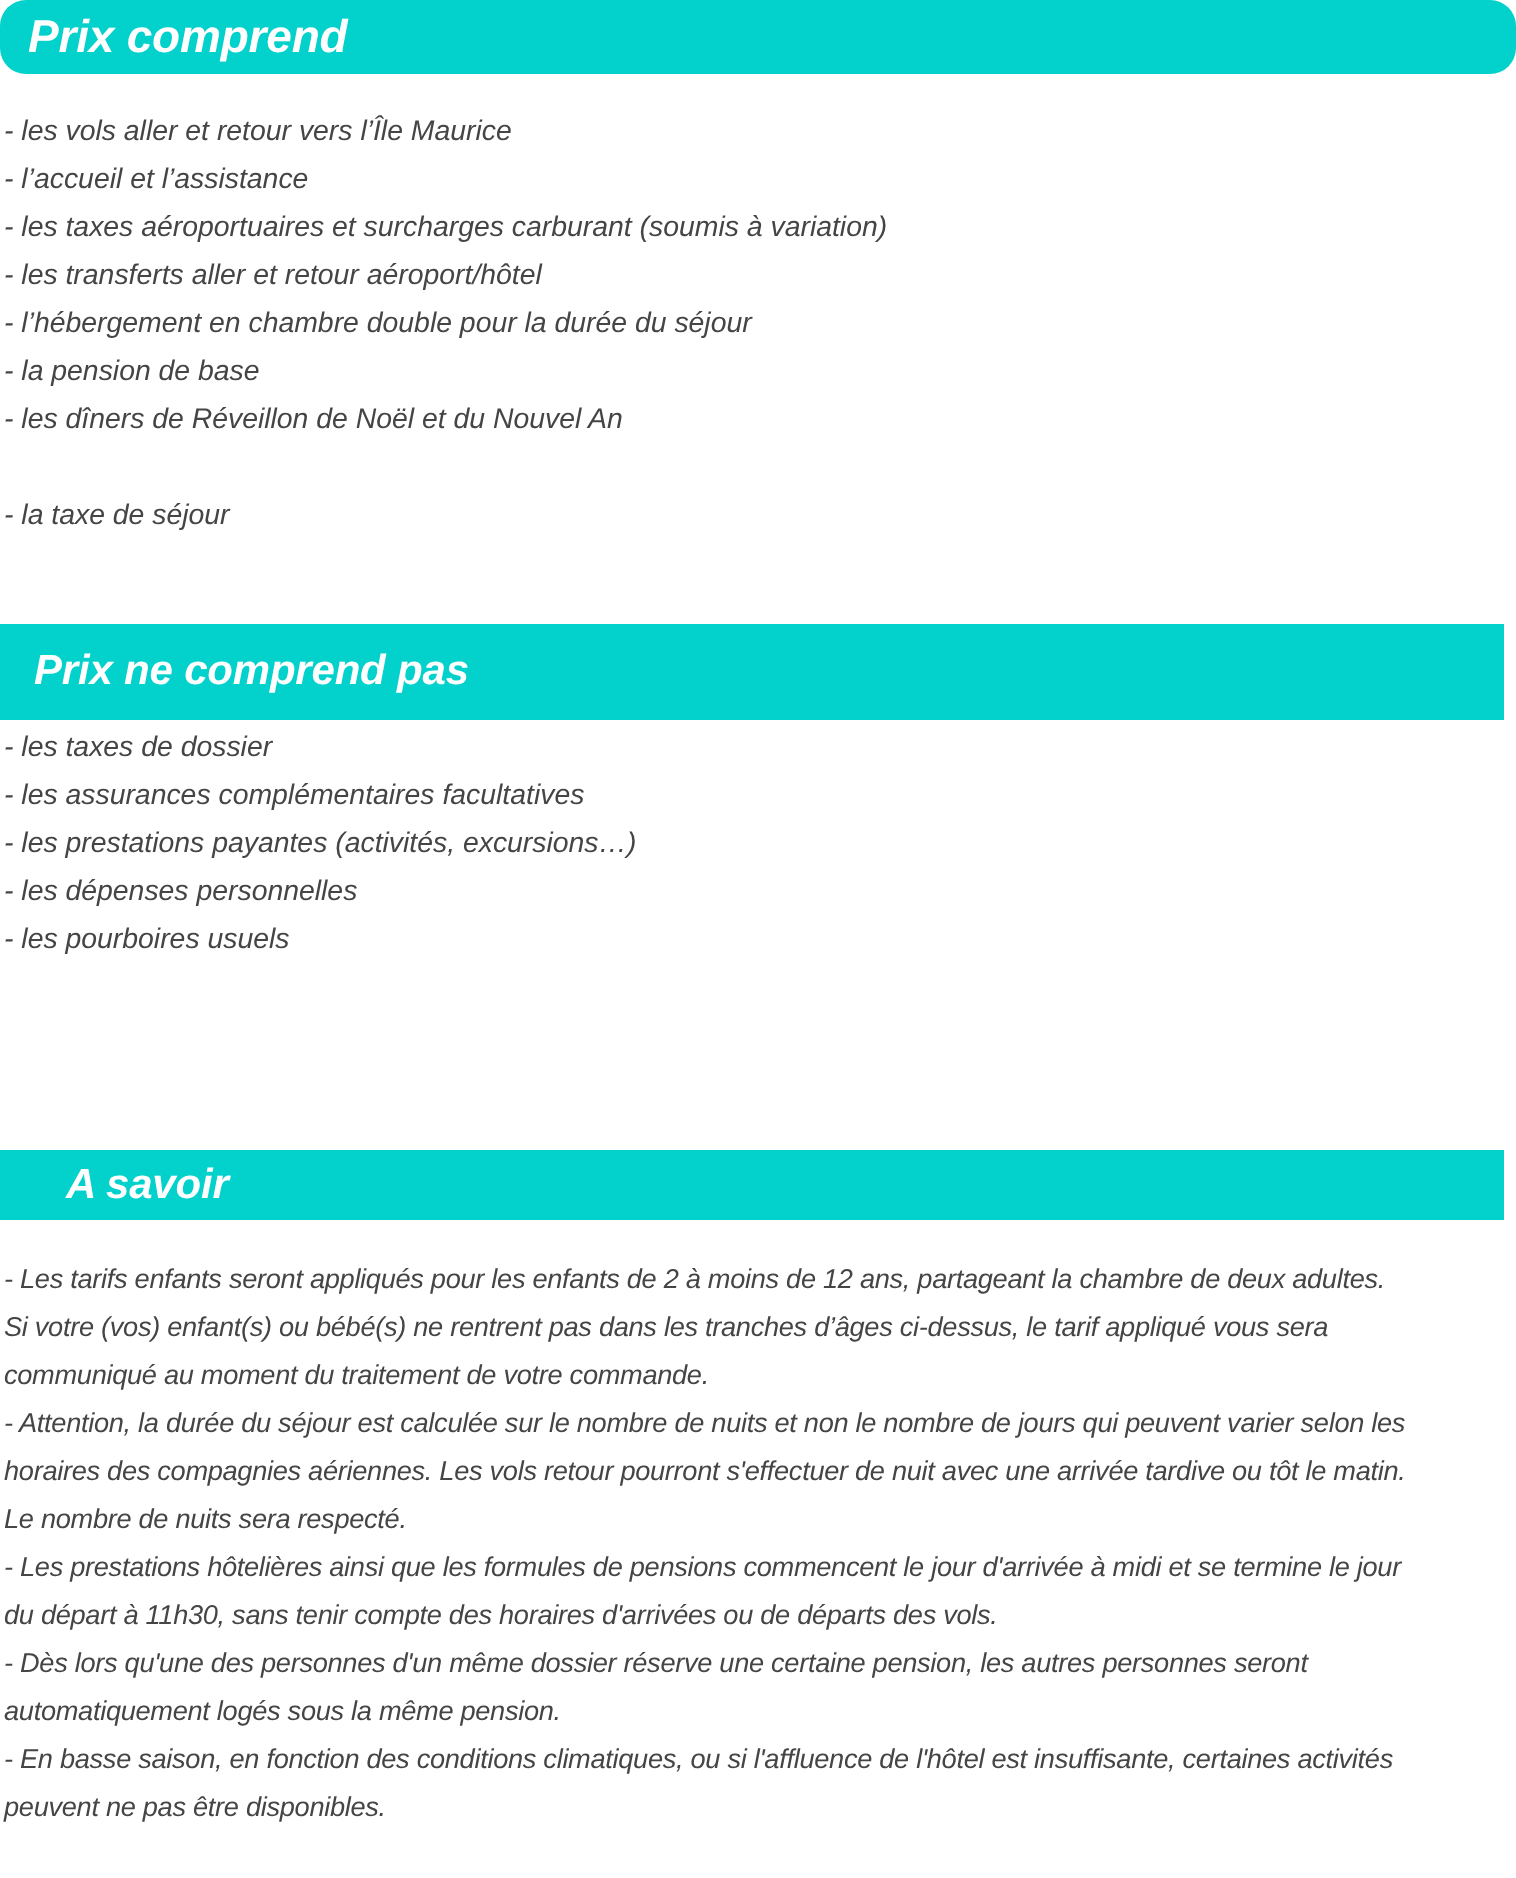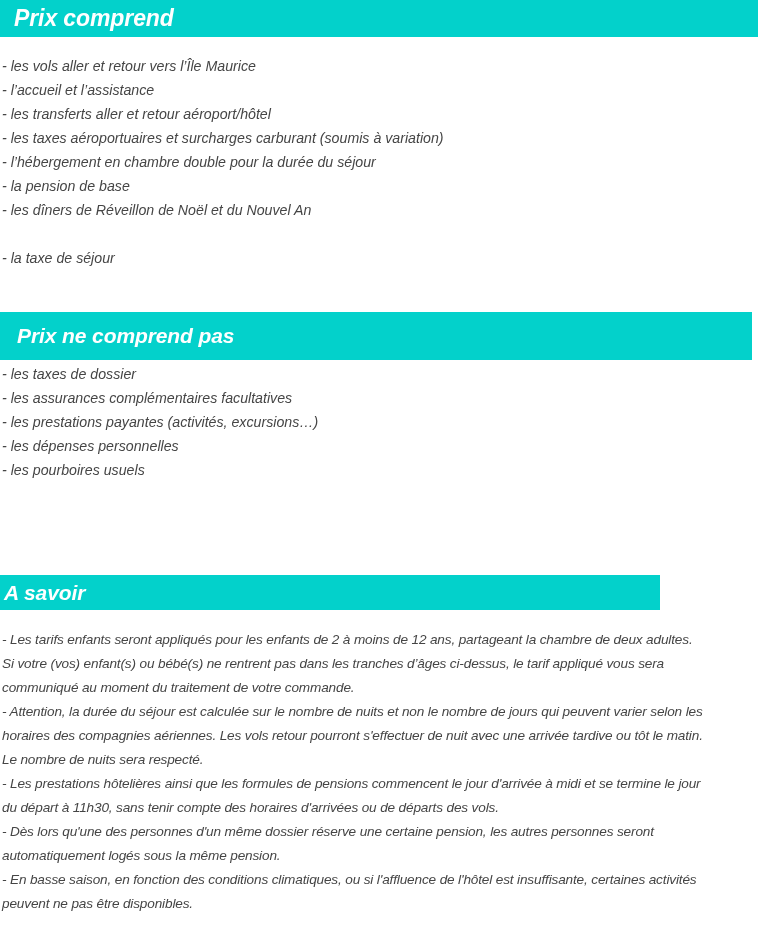--- a/index.html
+++ b/index.html
@@ -39,42 +39,43 @@
   }
 
   
   .hdr-1 {
     position: absolute;
     left: 0;
     top: 0;
     width: 758px;
     height: 37px;
     padding-left: 14px;
+    border-radius: 13px;
   }
   .hdr-1 .hdr-text { font-size: 23px; letter-spacing: -0.1px; }
 
   
   .hdr-2 {
     position: absolute;
     left: 0;
     top: 312px;
     width: 752px;
     height: 48px;
     padding-left: 17px;
   }
   .hdr-2 .hdr-text { font-size: 21px; letter-spacing: -0.1px; }
 
   
   .hdr-3 {
     position: absolute;
     left: 0;
     top: 575px;
-    width: 660px;
+    width: 752px;
     height: 35px;
-    padding-left: 4px;
+    padding-left: 33px;
   }
   .hdr-3 .hdr-text { font-size: 21px; letter-spacing: -0.1px; }
 
   
   .body-block {
     position: absolute;
     left: 0;
     box-sizing: border-box;
     padding-left: 2px;
     padding-right: 2px;
@@ -127,22 +128,22 @@
 
 <div class="page">
 
   <div class="section-header hdr-1">
     <span class="hdr-text">Prix comprend</span>
   </div>
 
   <div class="body-block block-1">
     <div class="body-line">- les vols aller et retour vers l’Île Maurice</div>
     <div class="body-line">- l’accueil et l’assistance</div>
+    <div class="body-line">- les taxes aéroportuaires et surcharges carburant (soumis à variation)</div>
     <div class="body-line">- les transferts aller et retour aéroport/hôtel</div>
-    <div class="body-line">- les taxes aéroportuaires et surcharges carburant (soumis à variation)</div>
     <div class="body-line">- l’hébergement en chambre double pour la durée du séjour</div>
     <div class="body-line">- la pension de base</div>
     <div class="body-line">- les dîners de Réveillon de Noël et du Nouvel An</div>
     <div class="body-line spacer">&nbsp;</div>
     <div class="body-line">- la taxe de séjour</div>
   </div>
 
   <div class="section-header hdr-2">
     <span class="hdr-text">Prix ne comprend pas</span>
   </div>

